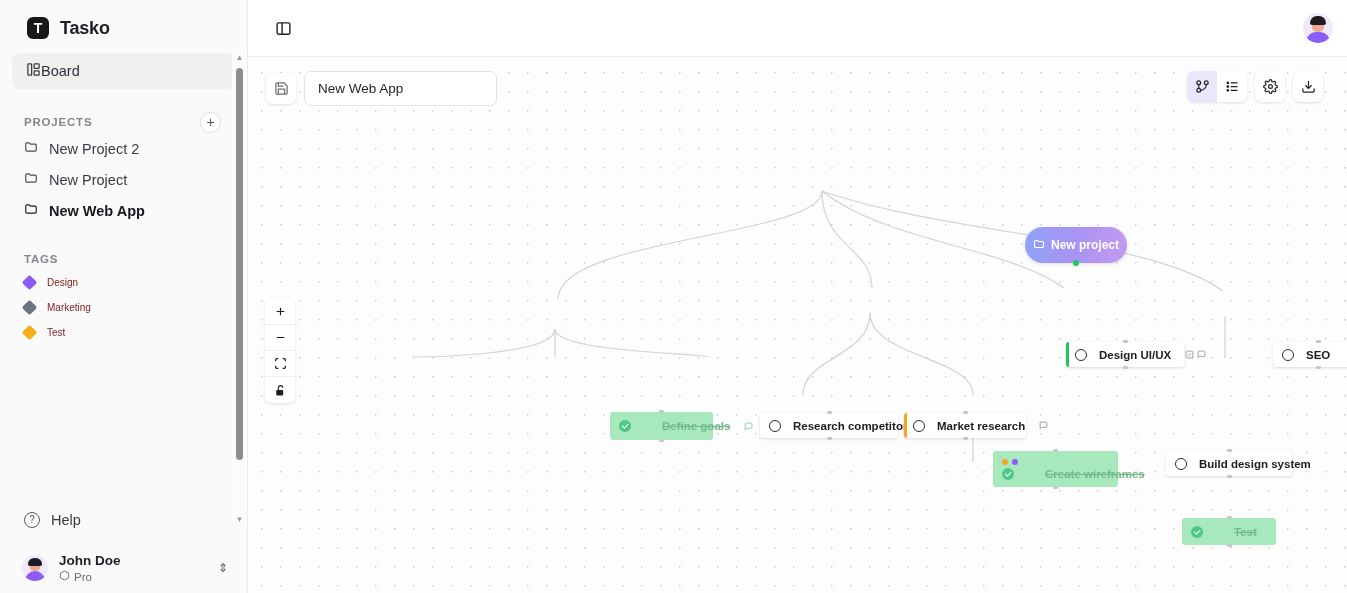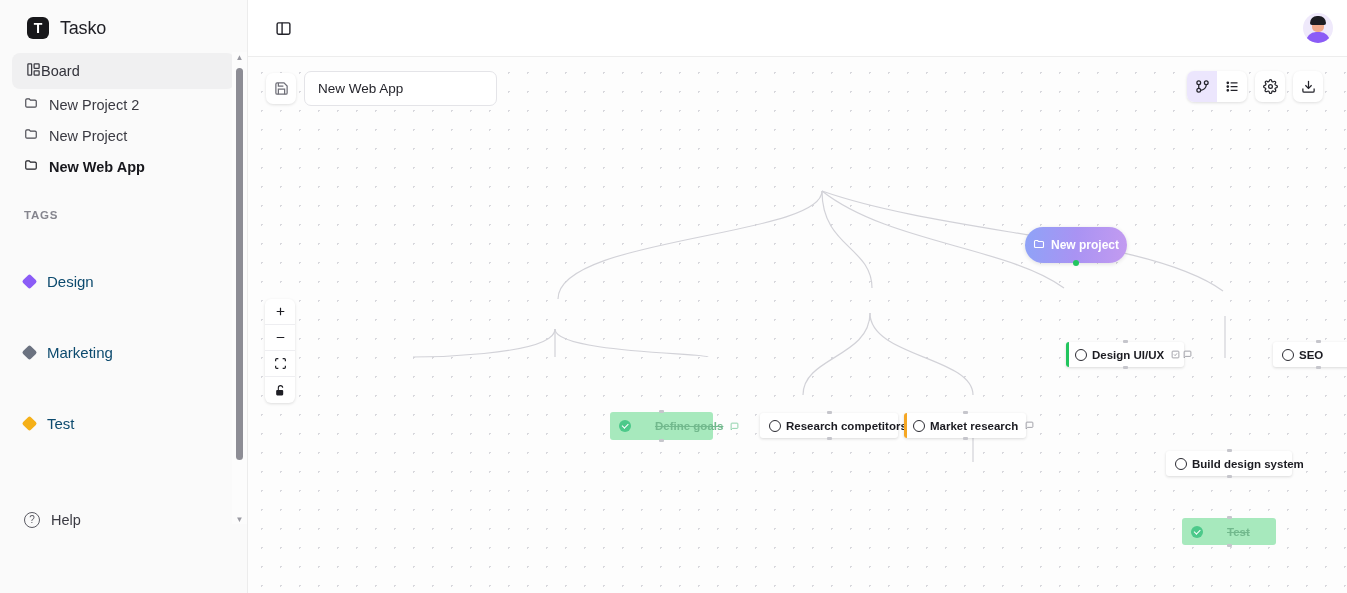--- a/index.html
+++ b/index.html
@@ -18,21 +18,21 @@
     border-right: 1px solid #ececec;
     position: relative;
     flex: 0 0 248px;
   }
   .brand { display: flex; align-items: center; gap: 11px; padding: 17px 0 0 27px; }
   .brand-logo {
     width: 22px; height: 22px; border-radius: 6px; background: #18181b;
     display: flex; align-items: center; justify-content: center;
     color: #fff; font-size: 14px; font-weight: bold; line-height: 1;
   }
-  .brand-name { font-size: 18px; font-weight: normal; color: #1e1e24; letter-spacing: -0.2px; }
+  .brand-name { font-size: 18px; font-weight: bold; color: #1e1e24; letter-spacing: -0.2px; }
 
   .nav-item {
     display: flex; align-items: center; 
     margin: 0 12px; padding: 9px 14px; border-radius: 8px;
     font-size: 14.5px; color: #32323a;
   }
   .nav-item.active { background: #f0f0f1; }
   .nav-wrap { margin-top: 14px; }
 
   .section-head {
@@ -51,21 +51,21 @@
   }
 
   .proj-item {
     display: flex; align-items: center; gap: 11px;
     padding: 7px 24px; font-size: 14.5px; color: #3a3a42; cursor: pointer;
   }
   .proj-item.current { font-weight: bold; color: #18181d; }
 
   .tag-item {
     display: flex; align-items: center; gap: 12px;
-    padding: 7px 24px; font-size: 15px; color: #0c4a6e; cursor: pointer; margin-top: 40px;
+    padding: 7px 24px; font-size: 10px; color: #7f1d1d; cursor: pointer;
   }
   .diamond { width: 11px; height: 11px; transform: rotate(45deg); border-radius: 2px; flex: 0 0 11px; }
 
   .help-item {
     display: flex; align-items: center; gap: 11px;
     padding: 7px 24px; font-size: 14.5px; color: #3a3a42;
     position: absolute; left: 0; top: 505px; cursor: pointer;
   }
   .circle-q {
     width: 16px; height: 16px; border-radius: 50%; border: 1.4px solid #5a5a63;
@@ -167,21 +167,21 @@
   }
 
   
   .node {
     position: absolute; background: #fff; border-radius: 3px;
     box-shadow: 0 1px 3px rgba(0,0,0,0.14);
     display: flex; flex-direction: column; justify-content: center;
     padding: 0 9px;
   }
   .node.done { background: #a7e9bd; box-shadow: none; }
-  .node-row { display: flex; align-items: center; gap: 5px; }
+  .node-row { display: flex; align-items: center; gap: 12px; }
   .node-label { font-size: 11.5px; font-weight: bold; color: #1c1c22; white-space: nowrap; }
   .node.done .node-label { color: #72b98d; text-decoration: line-through; padding-left: 19px; }
   .chk { width: 12px; height: 12px; border-radius: 50%; border: 1.3px solid #2b2b32; flex: 0 0 12px; }
   .chk.filled {
     border: none; background: #4cc98a; position: relative;
     display: flex; align-items: center; justify-content: center;
   }
   .chk.filled::after {
     content: ""; width: 5px; height: 2.5px; border-left: 1.4px solid #fff;
     border-bottom: 1.4px solid #fff; transform: rotate(-45deg) translate(0.5px,-0.5px);
@@ -223,20 +223,24 @@
           <svg width="15" height="15" viewBox="0 0 24 24" fill="none" stroke="#3a3a42" stroke-width="2">
             <rect x="3" y="3" width="6" height="18" rx="1"></rect>
               <rect x="13" y="3" width="8" height="7" rx="1"></rect>
               <rect x="13" y="14" width="8" height="7" rx="1"></rect>
           </svg>
         </span>
         <span>Board</span>
       </div>
     </div>
 
+    <div class="section-head">
+      <span class="section-title">PROJECTS</span>
+      <span class="add-btn">+</span>
+    </div>
 
     <div class="proj-item">
       <span>
         <svg width="14" height="14" viewBox="0 0 24 24" fill="none" stroke="#4a4a52" stroke-width="2">
             <path d="M3 7a2 2 0 012-2h4l2 2h8a2 2 0 012 2v8a2 2 0 01-2 2H5a2 2 0 01-2-2z"></path>
           </svg>
       </span>
       <span>New Project 2</span>
     </div>
     <div class="proj-item">
@@ -271,20 +275,39 @@
     <div class="tag-item">
       <span class="diamond" style="background:#f5b018"></span>
       <span>Test</span>
     </div>
 
     <div class="help-item">
       <span class="circle-q">?</span>
       <span>Help</span>
     </div>
 
+    <div class="user-row">
+      <div class="avatar-sm">
+        <div class="av-body"></div>
+          <div class="av-face"></div>
+          <div class="av-hair"></div>
+      </div>
+      <div>
+        <div class="user-name">John Doe</div>
+        <div class="user-plan">
+          <span>
+            <svg width="11" height="11" viewBox="0 0 24 24" fill="none" stroke="#6b6b75" stroke-width="2">
+                <path d="M12 2l9 5v10l-9 5-9-5V7z"></path>
+              </svg>
+          </span>
+          <span>Pro</span>
+        </div>
+      </div>
+      <span class="updown">⇕</span>
+    </div>
 
     <div class="sb-scroll">
       <div class="sb-arrow">▲</div>
       <div class="sb-thumb"></div>
       <div class="sb-arrow" style="position:absolute;bottom:0;">▼</div>
     </div>
   </aside>
 
   <section class="main">
     <div class="topbar">
@@ -389,20 +412,32 @@
           <span class="node-label">Market research</span>
           <span class="nbadges">
             <svg width="9" height="9" viewBox="0 0 24 24" fill="none" stroke="#9a9aa2" stroke-width="2.4">
                 <path d="M21 15a2 2 0 01-2 2H7l-4 4V5a2 2 0 012-2h14a2 2 0 012 2z"></path>
               </svg>
           </span>
         </div>
         <div class="hdl b"></div>
       </div>
 
+      <div class="node done" style="left:745px;top:394px;width:125px;height:36px;">
+        <div class="hdl t"></div>
+        <div class="dots">
+          <span class="dot" style="background:#f5a623"></span>
+          <span class="dot" style="background:#8b5cf6"></span>
+        </div>
+        <div class="node-row">
+          <span class="chk filled"></span>
+          <span class="node-label">Create wireframes</span>
+        </div>
+        <div class="hdl b"></div>
+      </div>
 
       <div class="node" style="left:918px;top:394px;width:126px;height:25px;">
         <div class="hdl t"></div>
         <div class="node-row">
           <span class="chk"></span>
           <span class="node-label">Build design system</span>
         </div>
         <div class="hdl b"></div>
       </div>
 

